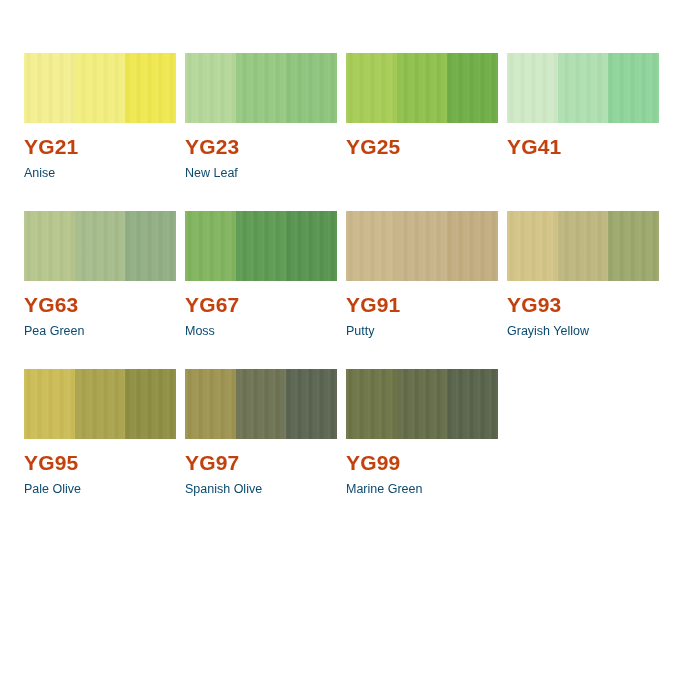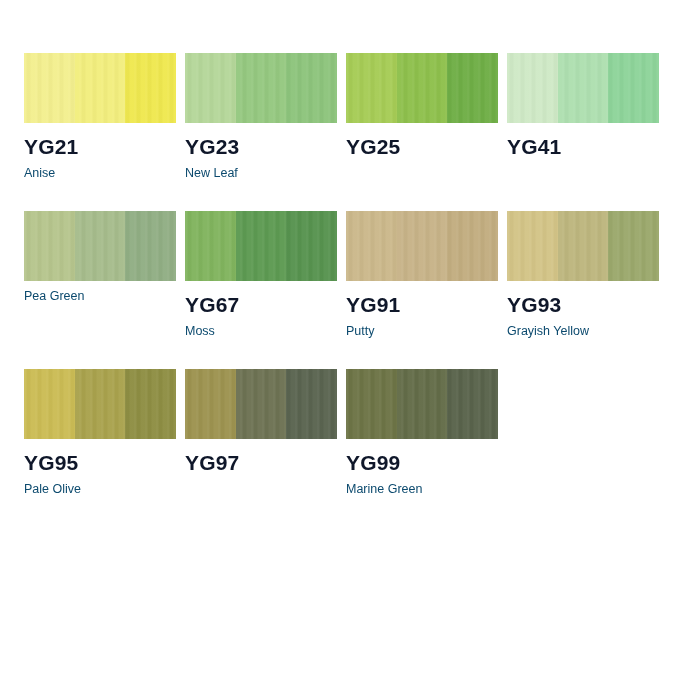--- a/index.html
+++ b/index.html
@@ -57,21 +57,21 @@
         rgba(255,255,255,0.03) 7px,
         rgba(255,255,255,0.03) 11px
       );
     mix-blend-mode: normal;
   }
 
   .swatch-code {
     margin: 12px 0 0 0;
     font-size: 21px;
     font-weight: bold;
-    color: #0f172a;
+    color: #c2410c;
     letter-spacing: 0.2px;
     line-height: 1.1;
   }
 
   .swatch-name {
     margin: 8px 0 0 0;
     font-size: 12.5px;
     font-weight: normal;
     color: #0c4a6e;
     line-height: 1.2;
@@ -114,20 +114,21 @@
         <div class="swatch-band" style="background-color: rgb(142, 212, 154);"></div>
       </div>
       <div class="swatch-code">YG41</div>
     </div>
     <div class="swatch-card">
       <div class="swatch-chip">
         <div class="swatch-band" style="background-color: rgb(182, 197, 141);"></div>
         <div class="swatch-band" style="background-color: rgb(166, 188, 140);"></div>
         <div class="swatch-band" style="background-color: rgb(145, 174, 132);"></div>
       </div>
+      <div class="swatch-code">YG63</div>
       <div class="swatch-name">Pea Green</div>
     </div>
     <div class="swatch-card">
       <div class="swatch-chip">
         <div class="swatch-band" style="background-color: rgb(129, 180, 94);"></div>
         <div class="swatch-band" style="background-color: rgb(93, 154, 82);"></div>
         <div class="swatch-band" style="background-color: rgb(87, 147, 79);"></div>
       </div>
       <div class="swatch-code">YG67</div>
       <div class="swatch-name">Moss</div>
@@ -159,20 +160,21 @@
       <div class="swatch-code">YG95</div>
       <div class="swatch-name">Pale Olive</div>
     </div>
     <div class="swatch-card">
       <div class="swatch-chip">
         <div class="swatch-band" style="background-color: rgb(157, 147, 80);"></div>
         <div class="swatch-band" style="background-color: rgb(109, 114, 83);"></div>
         <div class="swatch-band" style="background-color: rgb(90, 100, 80);"></div>
       </div>
       <div class="swatch-code">YG97</div>
+      <div class="swatch-name">Spanish Olive</div>
     </div>
     <div class="swatch-card">
       <div class="swatch-chip">
         <div class="swatch-band" style="background-color: rgb(109, 116, 70);"></div>
         <div class="swatch-band" style="background-color: rgb(99, 108, 72);"></div>
         <div class="swatch-band" style="background-color: rgb(89, 99, 75);"></div>
       </div>
       <div class="swatch-code">YG99</div>
       <div class="swatch-name">Marine Green</div>
     </div>

